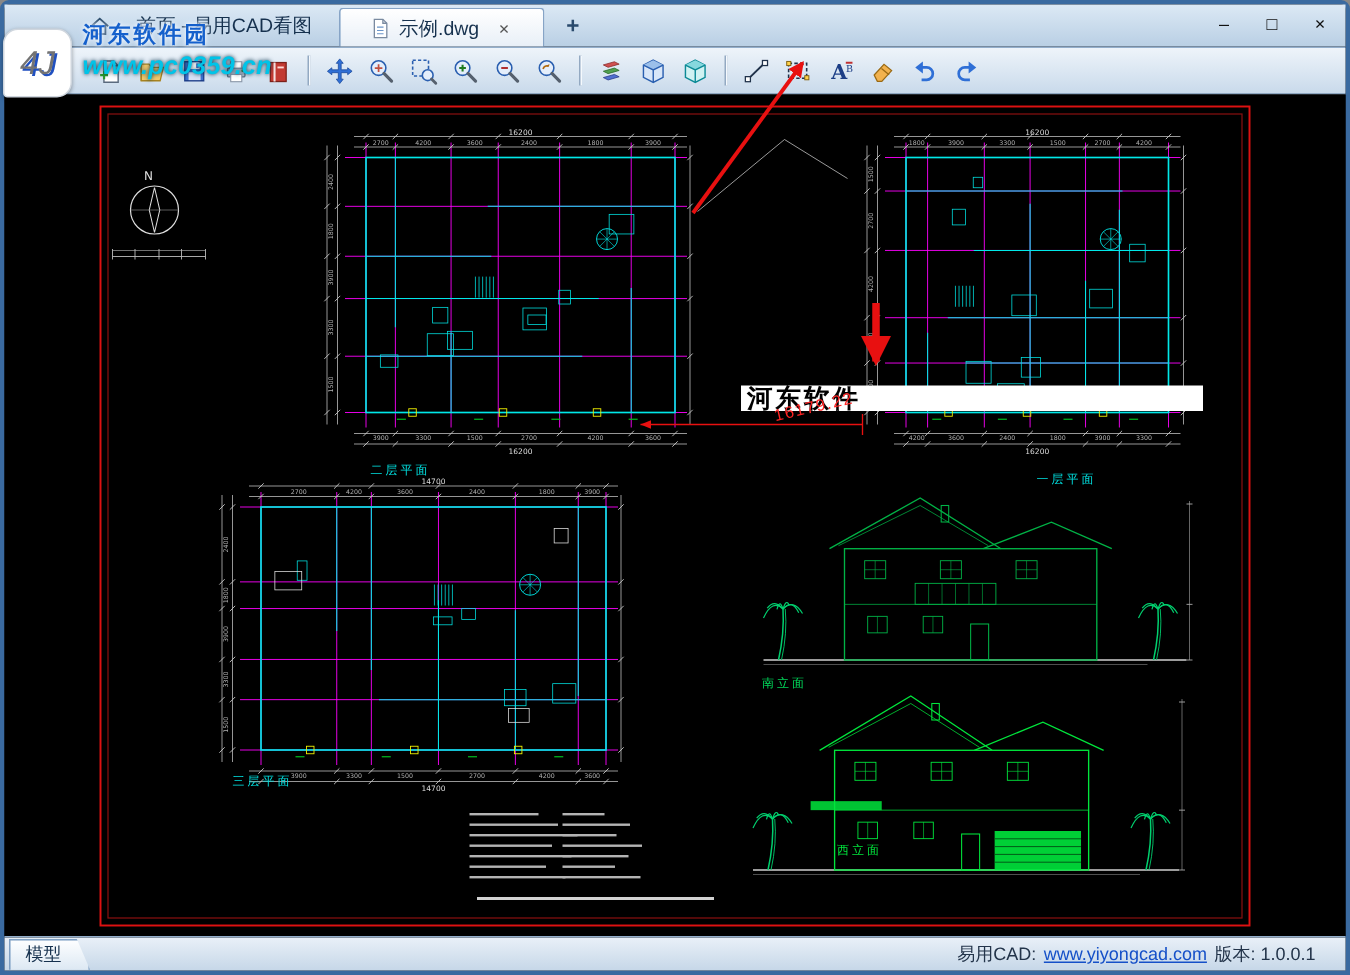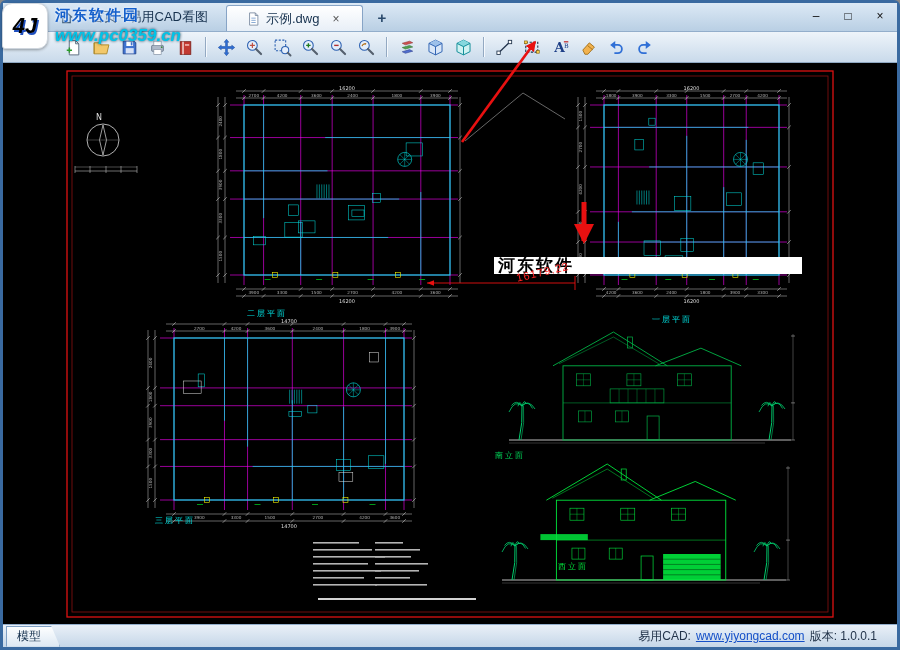--- a/index.html
+++ b/index.html
@@ -45,22 +45,22 @@
   .model-tab{height:20px;margin-left:3px;padding:0 18px 0 10px;display:flex;align-items:center;
              background:linear-gradient(#fdfeff,#dce8f3);border:1px solid #7fa0c4;border-bottom:none;
              clip-path:polygon(0 0,calc(100% - 9px) 0,100% 100%,0 100%);font-size:12px;color:#16314e;}
   .status-right{margin-right:20px;display:flex;gap:5px;align-items:center;}
   .status-link{color:#1550c8;text-decoration:underline;cursor:pointer;}
   
   .overlay{position:absolute;inset:0;width:900px;height:650px;z-index:40;pointer-events:none;}
   .watermark{position:absolute;left:2px;top:3px;z-index:50;display:flex;align-items:center;gap:7px;
              pointer-events:none;}
   .wm-logo{width:44px;height:44px;background:#fff;border:1px solid #cfd6de;border-radius:10px 10px 10px 3px;
-           display:flex;align-items:center;justify-content:center;font-size:22px;font-weight:bold;
-           font-style:italic;color:#000000;text-shadow:1.5px 1.5px 0 #2050c0;box-shadow:0 1px 3px rgba(0,0,0,.35);}
+           display:flex;align-items:center;justify-content:center;font-size:22px;font-weight:normal;
+           font-style:italic;color:#737373;text-shadow:1.5px 1.5px 0 #2050c0;box-shadow:0 1px 3px rgba(0,0,0,.35);margin-top:16px;}
   .wm-site{font-size:15px;font-weight:bold;color:#1560cc;letter-spacing:2px;
            text-shadow:0 0 3px #ffffff,0 0 6px #cfe4ff;}
   .wm-url{font-size:17px;font-weight:bold;font-style:italic;color:#00c4e8;margin-top:1px;
           text-shadow:0 0 3px #063048;}
 </style>
 </head>
 <body>
 
 <div class="window">
 
@@ -731,23 +731,23 @@
           <path d="M 764 483 Q 758.3368810393754 476 753.4827790731257 482.47328848624517" stroke="#00cf6e" fill="none" stroke-width="0.8"></path>
           <path d="M 764 483 Q 757 476 751 489" stroke="#00cf6e" fill="none" stroke-width="0.8"></path>
           <line x1="785" y1="403" x2="785" y2="517" stroke="#aaaaaa" stroke-width="0.4"></line>
           <line x1="783" y1="405" x2="787" y2="405" stroke="#aaaaaa" stroke-width="0.6"></line>
           <line x1="783" y1="477.1" x2="787" y2="477.1" stroke="#aaaaaa" stroke-width="0.6"></line>
           <line x1="783" y1="517" x2="787" y2="517" stroke="#aaaaaa" stroke-width="0.6"></line>
         </g>
       </svg>
     <div class="cv-label" style="left:93px;top:50px;color:#dddddd;letter-spacing:0;">N</div>
     <div class="cv-label" style="left:244px;top:245px;color:#00e0e0;">二层平面</div>
-    <div class="cv-label" style="left:649px;top:251px;color:#00e0e0;">一层平面</div>
+    <div class="cv-label" style="left:688px;top:251px;color:#00e0e0;">一层平面</div>
     <div class="cv-label" style="left:152px;top:452px;color:#00e0e0;">三层平面</div>
-    <div class="cv-label" style="left:492px;top:387px;color:#00d85a;">南立面</div>
+    <div class="cv-label" style="left:505px;top:387px;color:#00d85a;">南立面</div>
     <div class="cv-label" style="left:555px;top:498px;color:#00e63c;">西立面</div>
     <div class="vendor-strip">
       <span>河东软件</span>
     </div>
     <div class="red-dim">16179.22</div>
   </div>
 
   <div class="statusbar">
     <div class="model-tab">
       <span>模型</span>

